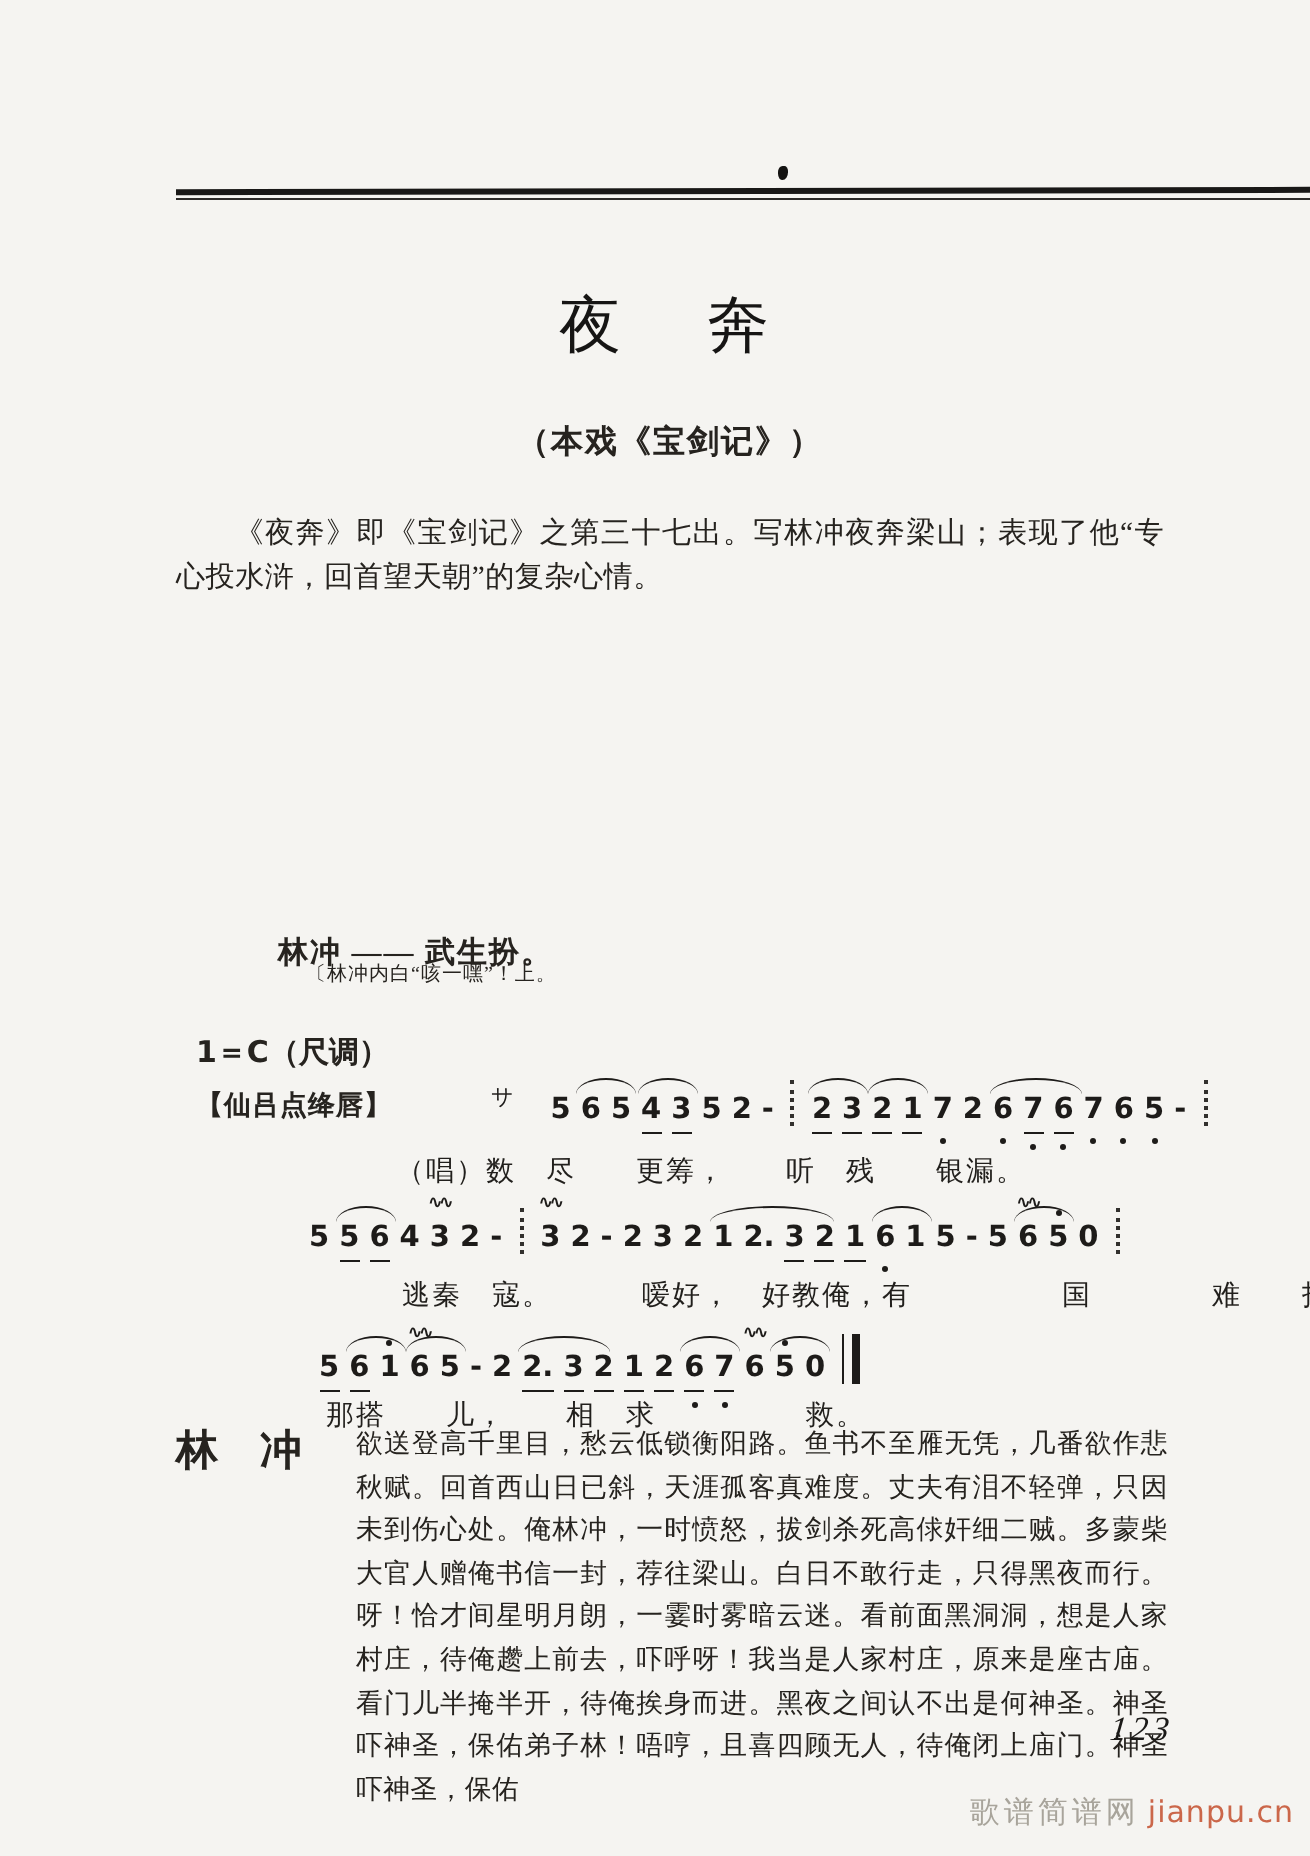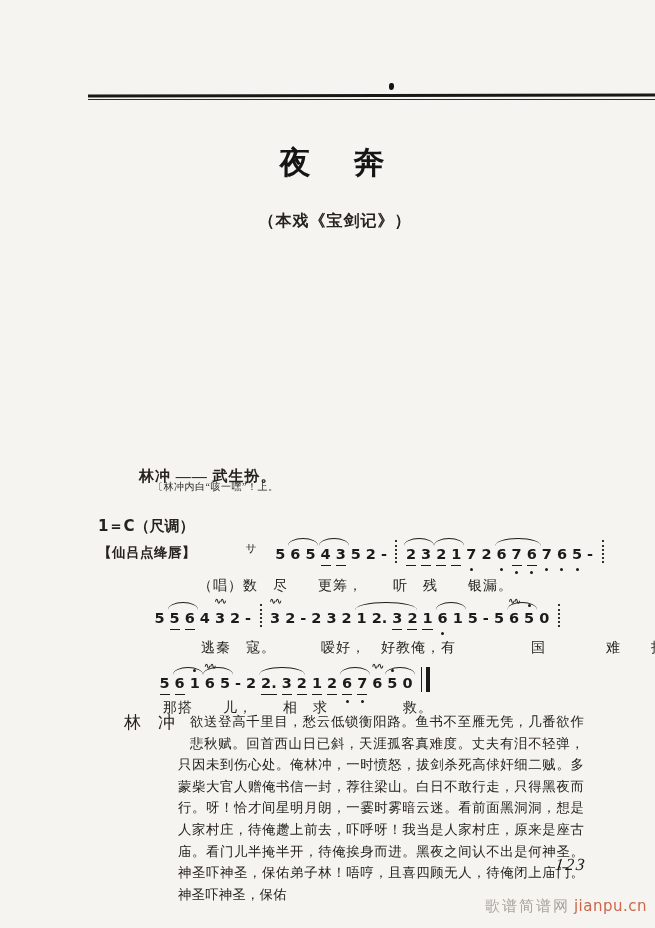--- a/index.html
+++ b/index.html
@@ -8,21 +8,21 @@
     background:#f5f4f1;color:#26231f;
     font-family:"Liberation Serif","DejaVu Serif",serif;
   }
   .abs{position:absolute;}
   
   .top-rule{position:absolute;top:94px;left:88px;right:0;height:8px;}
   .top-rule .thick{position:absolute;top:0;left:0;right:0;height:2.5px;background:#191817;transform:rotate(-0.12deg);}
   .top-rule .thin{position:absolute;top:5px;left:0;right:0;height:1px;background:#2c2a28;}
   .ink-blob{position:absolute;left:389px;top:83px;width:5px;height:7px;background:#141312;border-radius:50% 40% 60% 50%;}
   .center-col{left:88px;width:494px;text-align:center;}
-  .page-title{top:142px;font-size:31px;font-weight:bold;letter-spacing:6px;color:#161514;}
+  .page-title{top:142px;font-size:31px;font-weight:normal;letter-spacing:6px;color:#161514;}
   .page-subtitle{top:211px;font-size:16px;font-weight:bold;letter-spacing:1px;text-align:center;}
   .intro{top:257px;left:88px;width:494px;font-size:14.6px;line-height:21.8px;text-align:justify;letter-spacing:0.2px;}
   .intro p{margin:0;text-indent:2em;}
   .role-line{top:467px;left:139px;font-size:15px;font-weight:bold;letter-spacing:1px;text-align:center;}
   .stage-dir{top:480px;left:153px;font-size:10px;letter-spacing:0.5px;}
   .key-sig{top:517px;left:98px;font-size:15px;font-weight:bold;font-family:"DejaVu Sans",sans-serif;}
   
   .tune-label{position:absolute;left:98px;top:8px;font-size:13.5px;font-weight:bold;letter-spacing:0.5px;white-space:nowrap;}
   .notes-row{position:absolute;white-space:nowrap;}
   .score-wrap{position:absolute;left:0;top:0;width:655px;height:0;}
@@ -35,40 +35,41 @@
   .arc2{width:30px;} .arc3{width:46px;} .arc4{width:62px;}
   .note .tr{position:absolute;top:-14px;left:-1px;font-size:9px;font-style:normal;letter-spacing:-2px;color:#1d1b19;}
   .note .dot{position:absolute;left:50%;margin-left:-1.5px;width:3px;height:3px;border-radius:50%;background:#1d1b19;}
   .note .db{bottom:-6px;} .note.u .db{bottom:-9px;} .note .da{top:-7px;}
   .bar{display:inline-block;vertical-align:-4px;height:23px;margin:0 6px;}
   .bar.dotted{border-left:2px dotted #32302d;width:0;}
   .bar.end{border-left:1.6px solid #1d1b19;border-right:4.5px solid #1d1b19;width:3.5px;height:25px;}
   .lyrics-row{position:absolute;font-size:14px;letter-spacing:1px;white-space:nowrap;color:#211f1c;}
   
   .speech{top:711px;left:88px;width:496px;}
-  .speech .speaker{float:left;width:66px;font-size:17px;font-weight:normal;margin-left:36px;}
+  .speech .speaker{float:left;width:66px;font-size:21px;font-weight:bold;}
   .speech .speech-text{margin-left:90px;font-size:13.4px;line-height:21.6px;text-align:justify;letter-spacing:0.2px;}
   .page-number{top:855px;left:555px;font-size:17px;font-style:italic;transform:skewX(-6deg);letter-spacing:2px;color:#1b1a18;}
   .watermark{top:897px;right:8px;font-size:15px;font-family:"Liberation Sans","DejaVu Sans",sans-serif;letter-spacing:2px;}
   .watermark .site-name{color:#a8a49b;}
   .watermark .site-url{color:#cb674a;letter-spacing:0.5px;margin-left:4px;font-family:"DejaVu Sans",sans-serif;}
 </style>
 </head>
 <body>
 
 <div class="top-rule">
   <span class="thick"></span>
   <span class="thin"></span>
 </div>
 <div class="ink-blob"></div>
 
 <div class="abs center-col page-title">夜　奔</div>
 <div class="abs center-col page-subtitle">（本戏《宝剑记》）</div>
 
 <div class="abs intro">
+  <p>《夜奔》即《宝剑记》之第三十七出。写林冲夜奔梁山；表现了他“专心投水浒，回首望天朝”的复杂心情。</p>
 </div>
 
 <div class="abs role-line">林冲 —— 武生扮。</div>
 <div class="abs stage-dir">〔林冲内白“咳一嘿”！上。</div>
 <div class="abs key-sig">1＝C（尺调）</div>
 
 <div class="score-wrap">
   <span class="tune-label" style="top:544px;">【仙吕点绛唇】</span>
   <span class="notes-row" style="left:243px;top:540px;"><span class="note pre">サ</span><span class="note">5</span><span class="note">6<i class="arc arc2"></i></span><span class="note">5</span><span class="note u">4<i class="arc arc2"></i></span><span class="note u">3</span><span class="note">5</span><span class="note">2</span><span class="note">-</span><span class="bar dotted"></span><span class="note u">2<i class="arc arc2"></i></span><span class="note u">3</span><span class="note u">2<i class="arc arc2"></i></span><span class="note u">1</span><span class="note">7<i class="dot db"></i></span><span class="note">2</span><span class="note">6<i class="arc arc3"></i><i class="dot db"></i></span><span class="note u">7<i class="dot db"></i></span><span class="note u">6<i class="dot db"></i></span><span class="note">7<i class="dot db"></i></span><span class="note">6<i class="dot db"></i></span><span class="note">5<i class="dot db"></i></span><span class="note">-</span><span class="bar dotted"></span></span>
   <span class="lyrics-row" style="left:198px;top:577px;">（唱）数　尽　　更筹，　　听　残　　银漏。</span>

